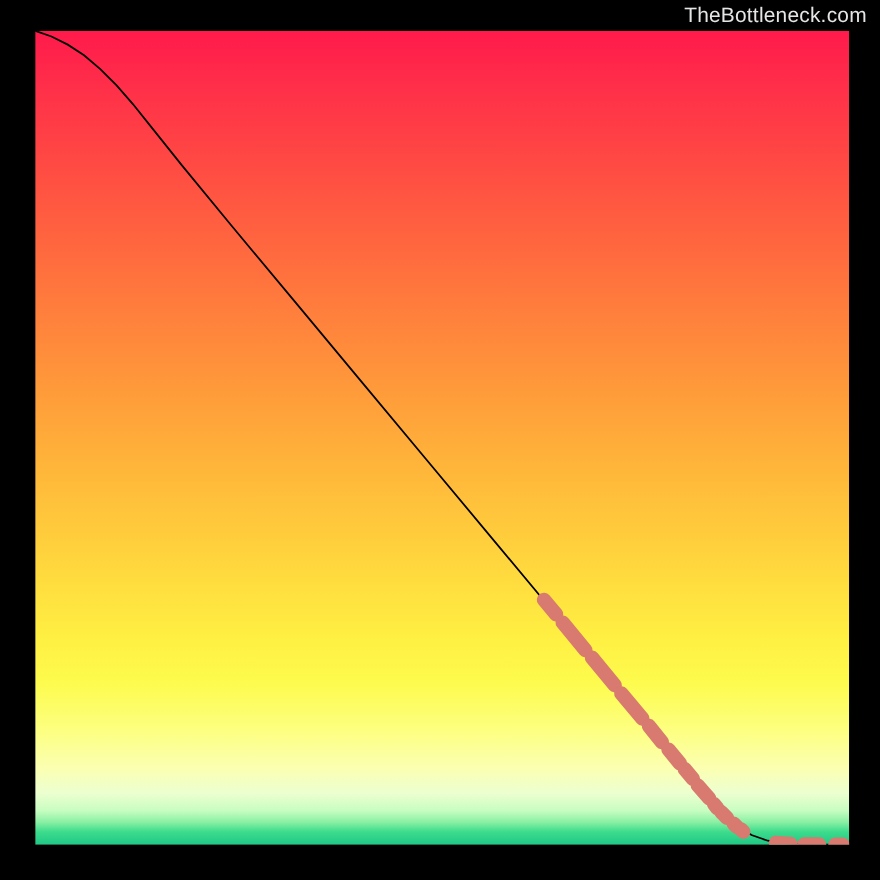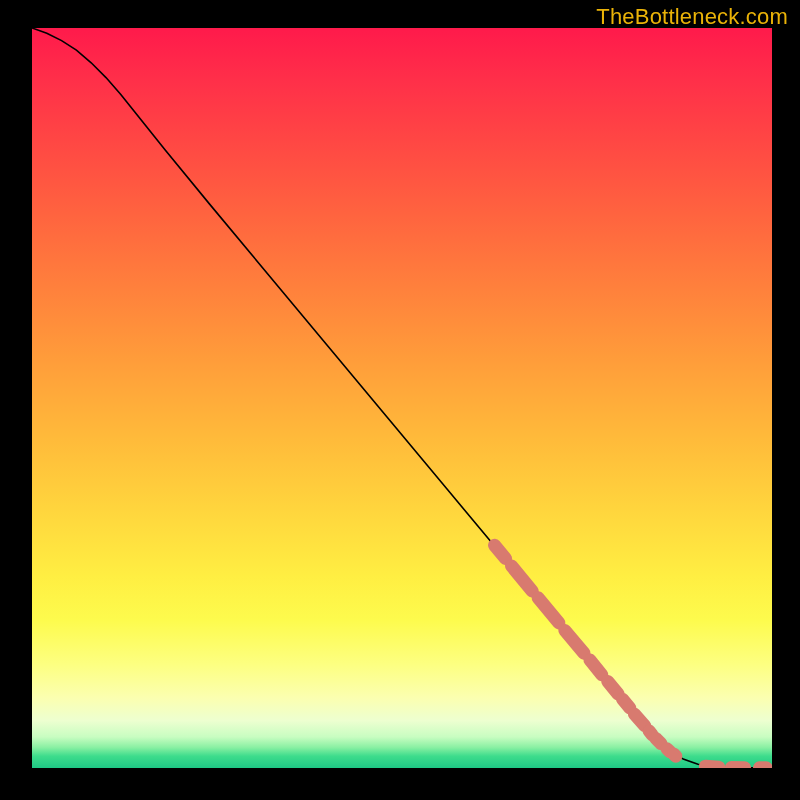--- a/index.html
+++ b/index.html
@@ -16,22 +16,22 @@
     top: 0;
     width: 800px;
     height: 800px;
     background: #000;
   }
   .watermark {
     position: absolute;
     top: 4px;
     right: 12px;
     font-family: Arial, Helvetica, sans-serif;
-    font-size: 22px;
-    color: #eab308;
+    font-size: 19px;
+    color: #e5e5e5;
     letter-spacing: 0.2px;
   }
   .plot {
     position: absolute;
     background: #000;
   }
   svg {
     display: block;
   }
 </style>

